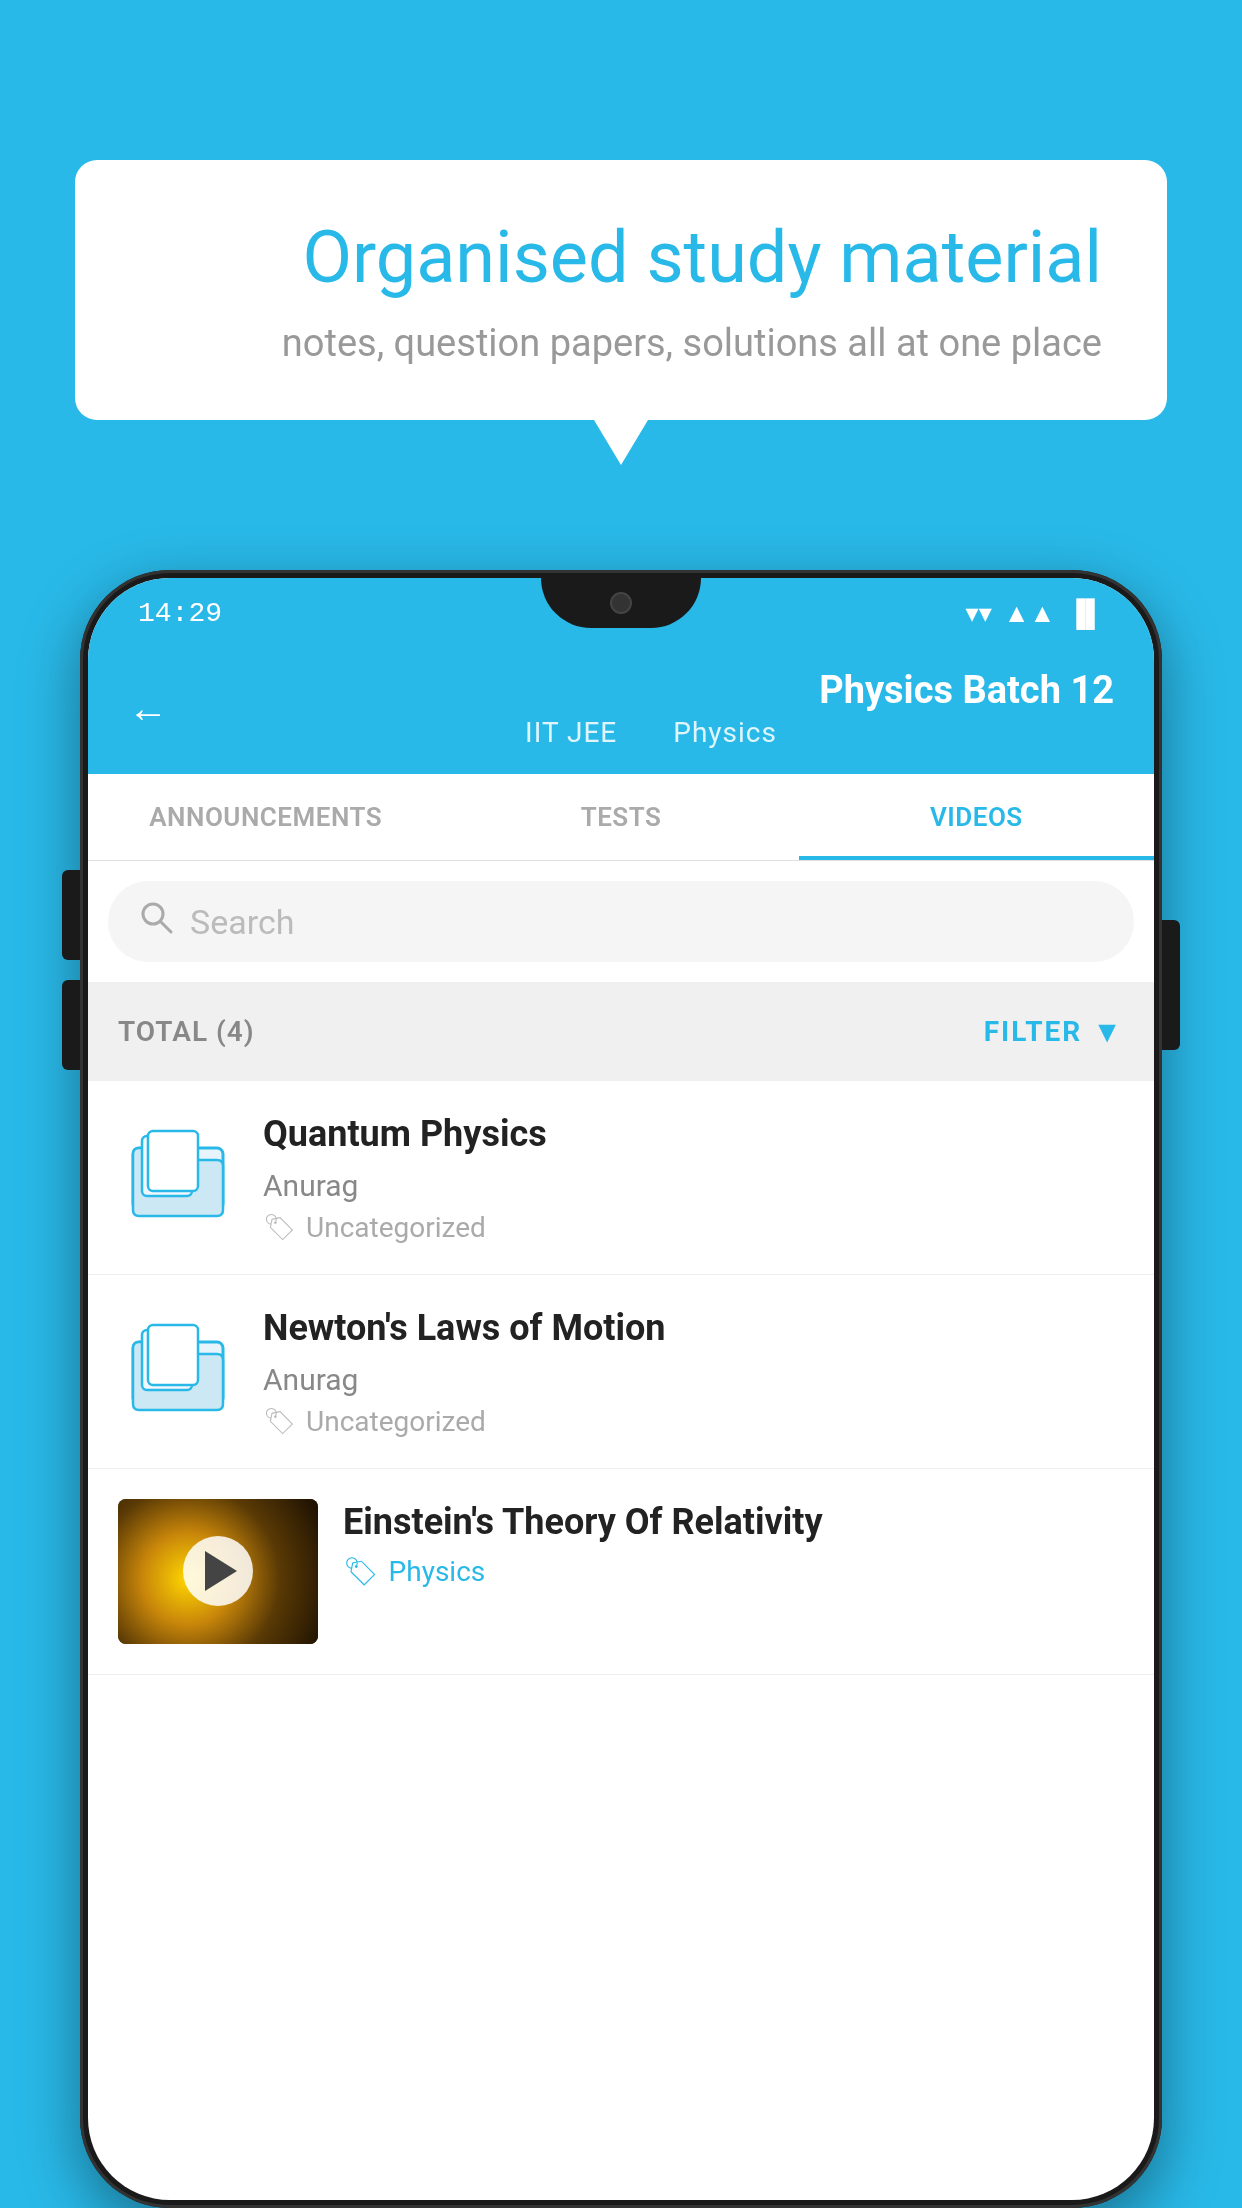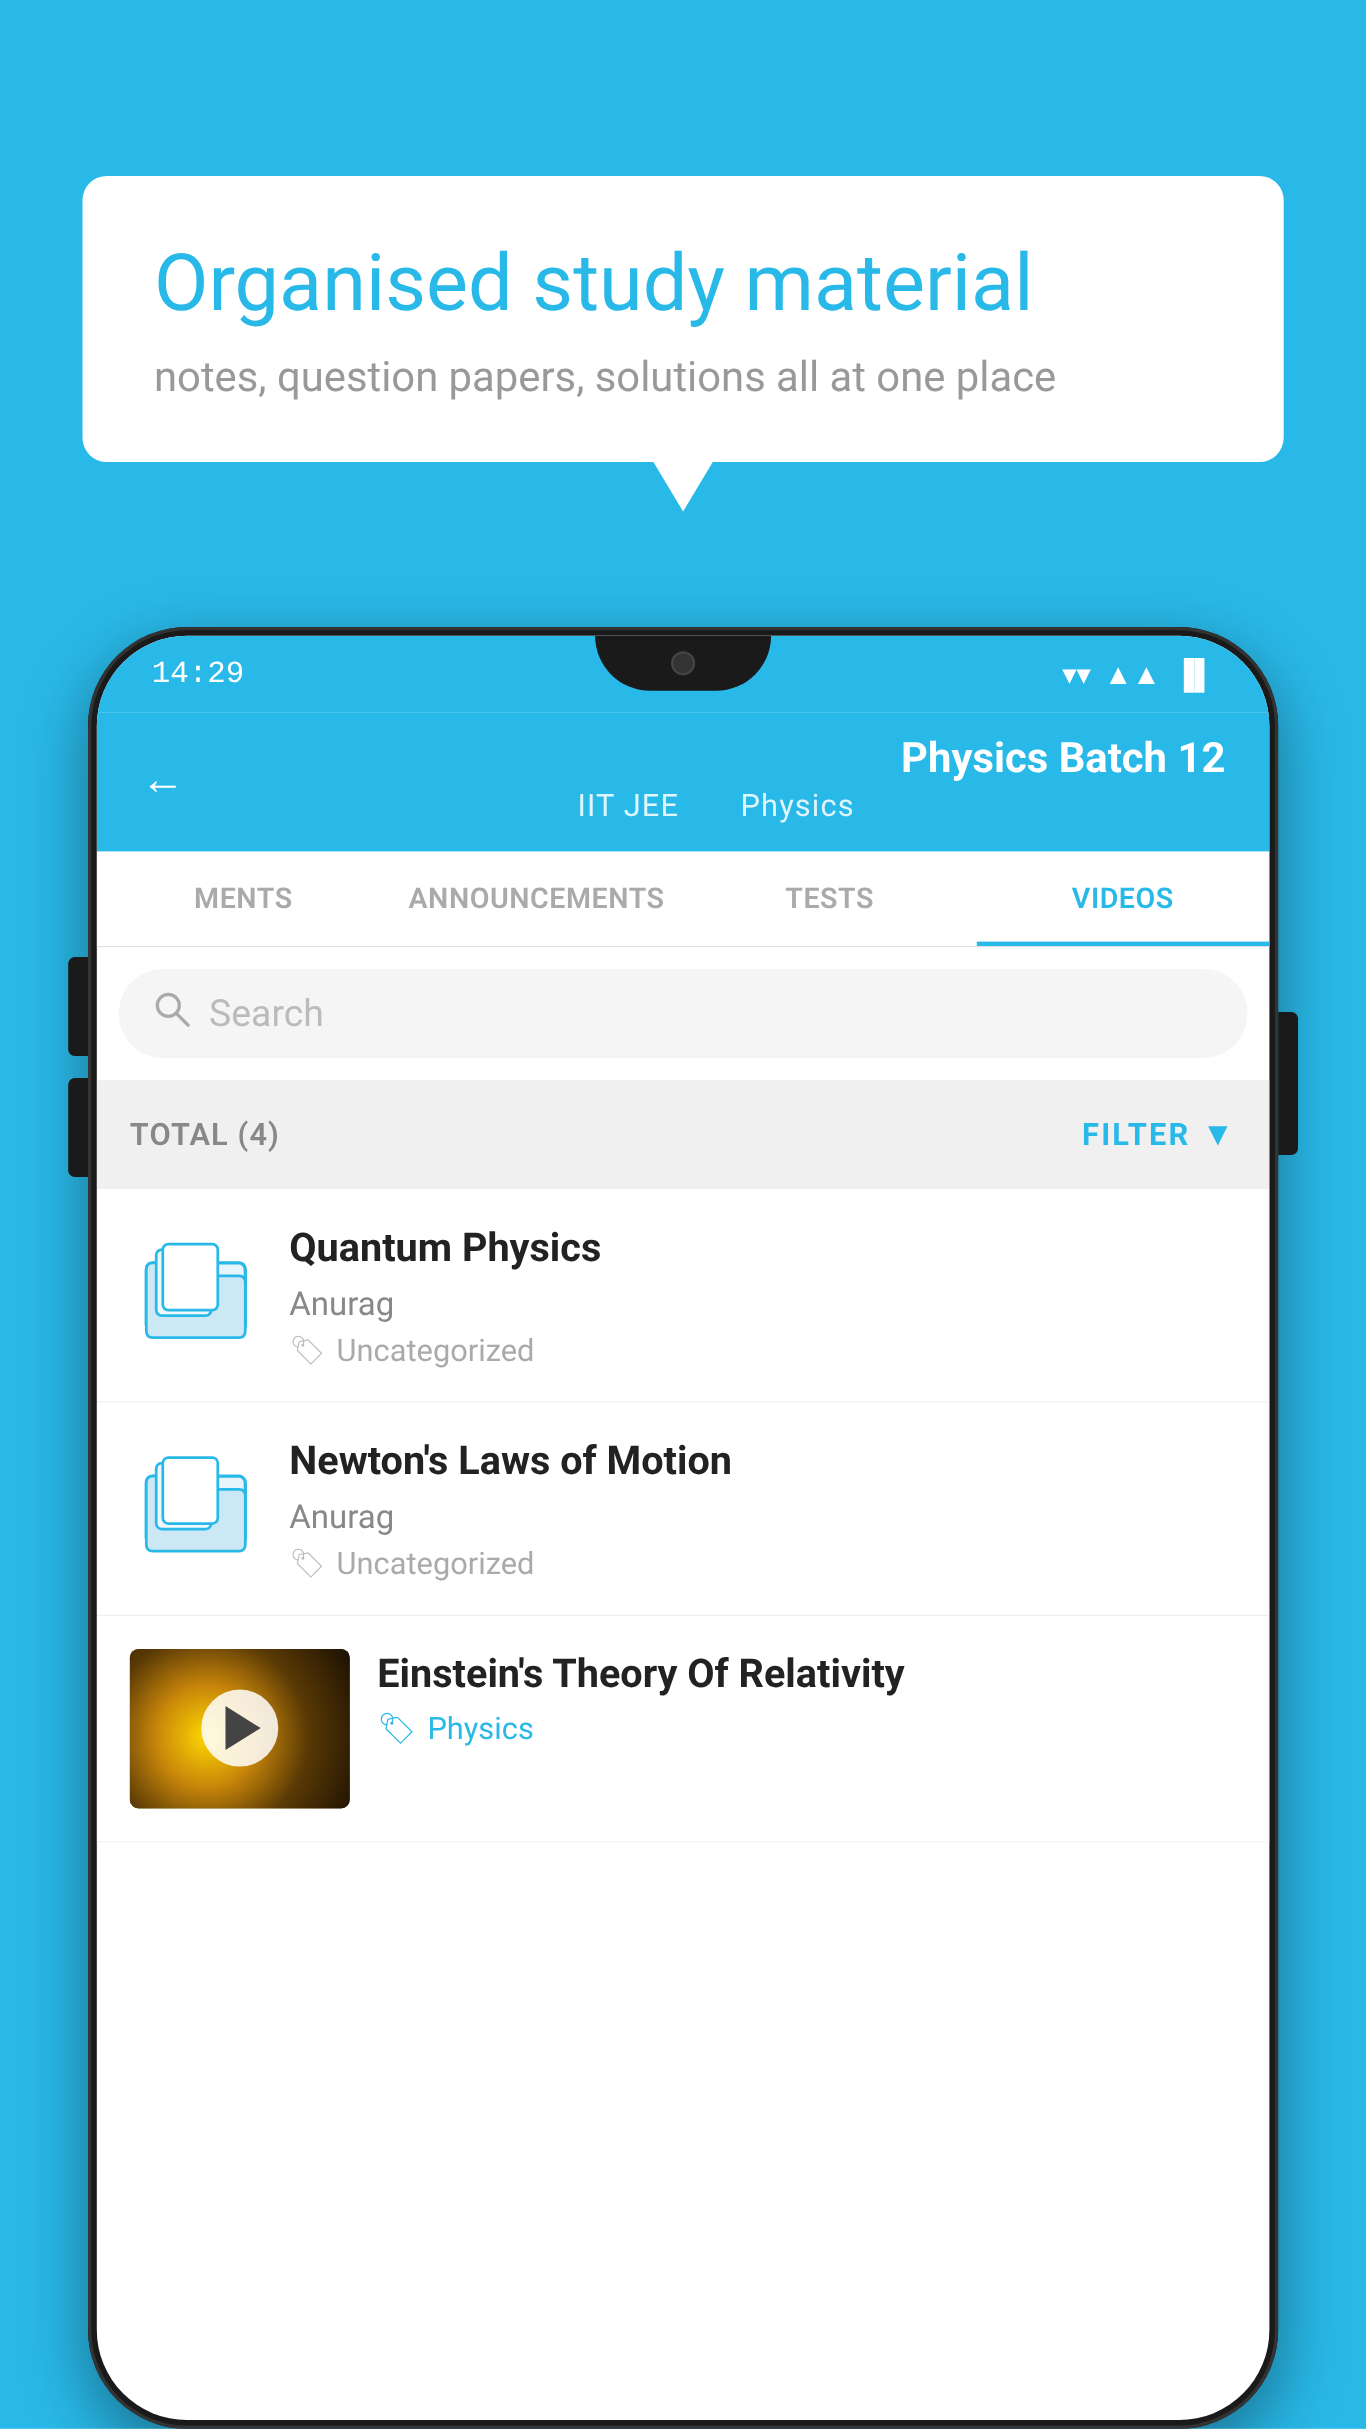--- a/index.html
+++ b/index.html
@@ -12,20 +12,21 @@
       overflow: hidden;
       position: relative;
     }
 
     
     .speech-bubble-container {
       position: absolute;
       top: 160px;
       left: 75px;
       right: 75px;
+      text-align: right;
     }
 
     .speech-bubble {
       background: white;
       border-radius: 22px;
       padding: 55px 65px 55px 65px;
       position: relative;
     }
 
     .speech-bubble::after {
@@ -440,23 +441,20 @@
               <span>IIT JEE</span>
               <span>  </span>
               <span>Physics</span>
             </div>
           </div>
         </div>
       </div>
 
       <div class="tabs-container">
         <div class="tab">
-          <span>MENTS</span>
-        </div>
-        <div class="tab">
           <span>ANNOUNCEMENTS</span>
         </div>
         <div class="tab">
           <span>TESTS</span>
         </div>
         <div class="tab active">
           <span>VIDEOS</span>
         </div>
       </div>
 

